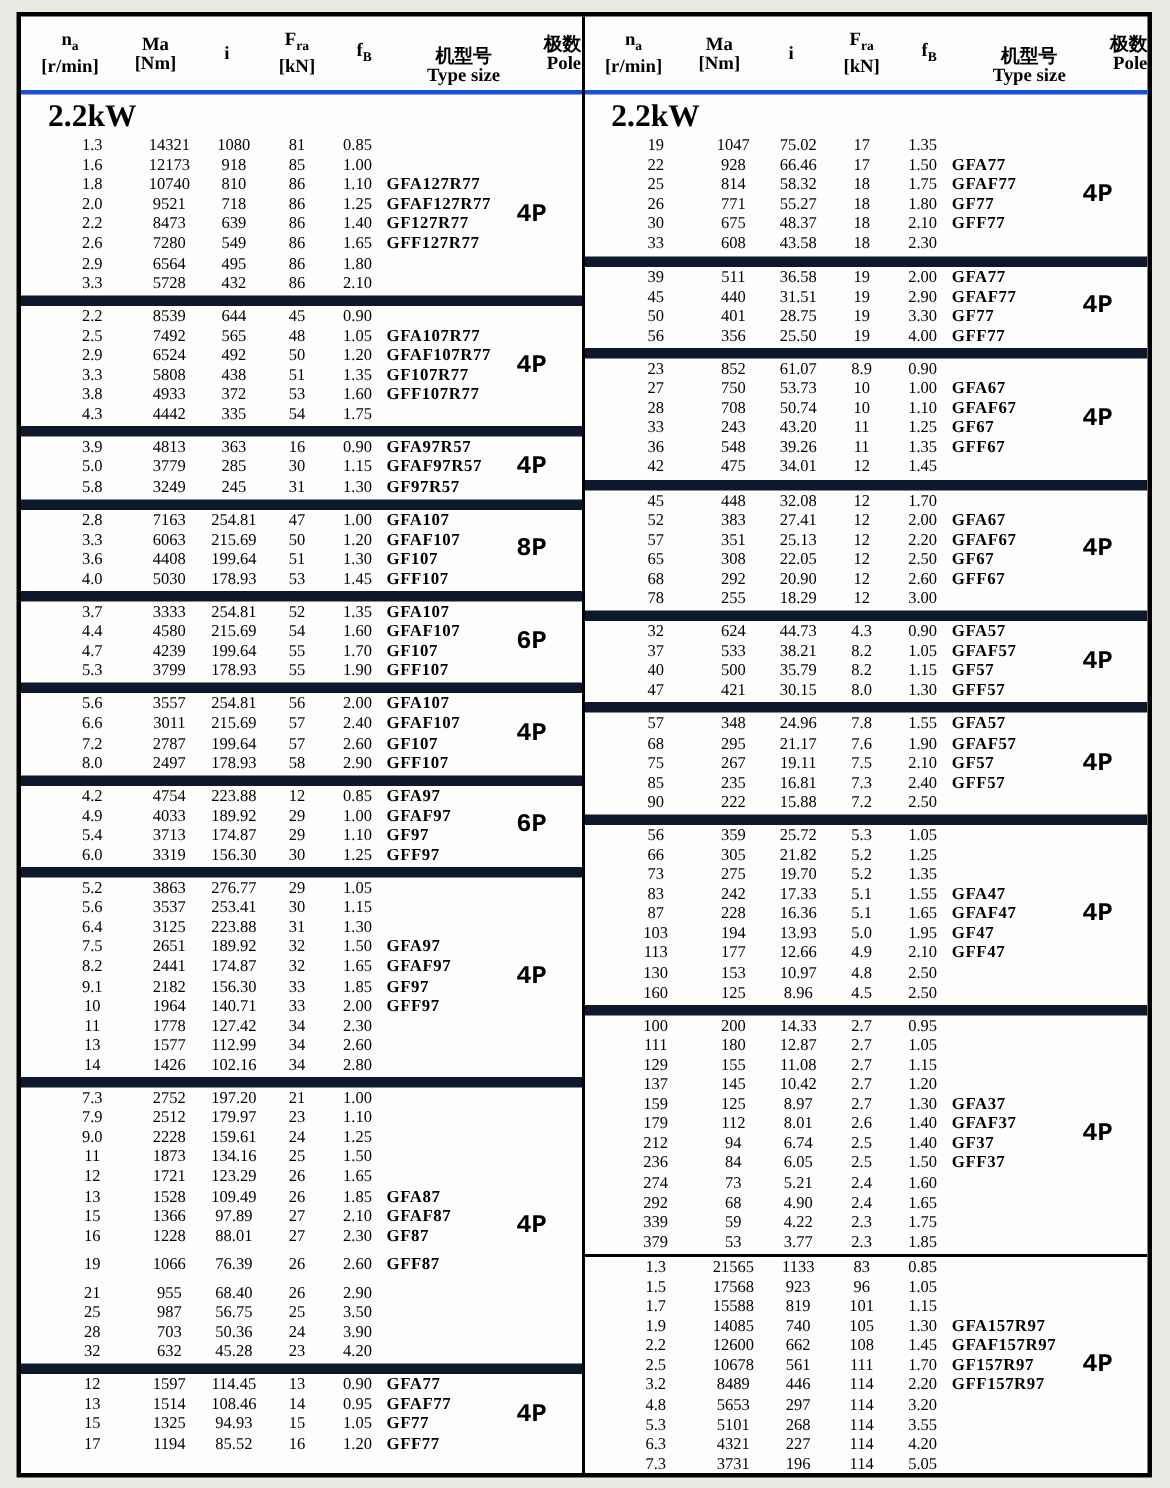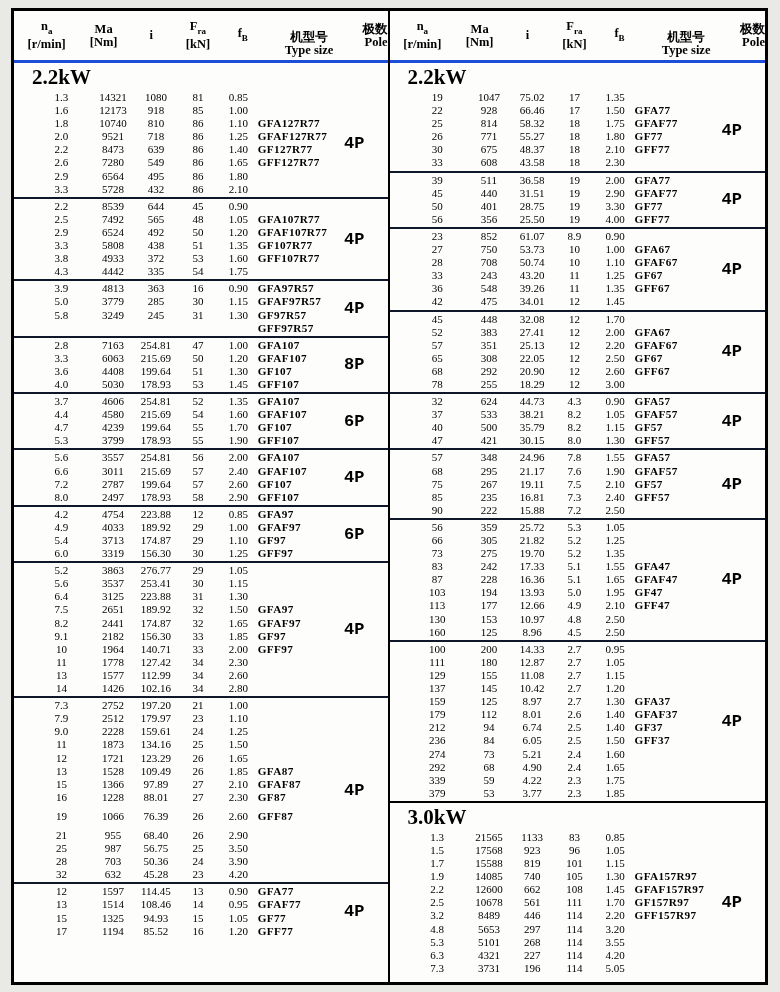--- a/index.html
+++ b/index.html
@@ -29,21 +29,21 @@
   .hcell { line-height:13px; font-size:12.5px; }
   .hcell .h1 { white-space:nowrap; }
   .hcell sub { font-size:9px; }
   .hc0 { width:17.5%; } .hc1 { width:13%; } .hc2 { width:12.5%; }
   .hc3 { width:12.5%; } .hc4 { width:11.5%; } .hc5 { width:24%;margin-top:16px; } .hc6 { width:9%;text-align:right; }
   
   .body { flex:1; display:flex; flex-direction:column; }
   .section + .section { border-top:2px solid #000; }
   .sec-title { font-weight:bold; font-size:21px; line-height:24px; padding:2px 0 1px 18px; }
   .group { display:flex; padding:1px 18px; }
-  .group + .group { border-top:2px solid #0f172a; }
+  .group + .group { border-top:7px solid #0f172a; }
   .rows { flex:1; }
   .row { display:flex; line-height:13.1px; font-size:11px; white-space:nowrap; }
   .row.gap { margin-top:6px; }
   .cell { text-align:center; overflow:visible; }
   .cc0 { width:19.2%; } .cc1 { width:14.3%; } .cc2 { width:13.7%; }
   .cc3 { width:13.7%; } .cc4 { width:12.6%; } .cc5 { width:26.5%; }
   .cc5 { text-align:left; font-weight:bold; font-size:11.2px; letter-spacing:.4px; }
   .pole {
     width:9%; display:flex; align-items:center; justify-content:center;
     font-weight:bold; font-size:17px;font-family:Liberation Mono, monospace;
@@ -226,28 +226,20 @@
                 <div class="cell cc5">GFAF97R57</div>
               </div>
               <div class="row">
                 <div class="cell cc0">5.8</div>
                 <div class="cell cc1">3249</div>
                 <div class="cell cc2">245</div>
                 <div class="cell cc3">31</div>
                 <div class="cell cc4">1.30</div>
                 <div class="cell cc5">GF97R57</div>
               </div>
-              <div class="row">
-                <div class="cell cc0"></div>
-                <div class="cell cc1"></div>
-                <div class="cell cc2"></div>
-                <div class="cell cc3"></div>
-                <div class="cell cc4"></div>
-                <div class="cell cc5">GFF97R57</div>
-              </div>
             </div>
             <div class="pole">4P</div>
           </div>
           <div class="group">
             <div class="rows">
               <div class="row">
                 <div class="cell cc0">2.8</div>
                 <div class="cell cc1">7163</div>
                 <div class="cell cc2">254.81</div>
                 <div class="cell cc3">47</div>
@@ -278,21 +270,21 @@
                 <div class="cell cc4">1.45</div>
                 <div class="cell cc5">GFF107</div>
               </div>
             </div>
             <div class="pole">8P</div>
           </div>
           <div class="group">
             <div class="rows">
               <div class="row">
                 <div class="cell cc0">3.7</div>
-                <div class="cell cc1">4606</div>
+                <div class="cell cc1">3333</div>
                 <div class="cell cc2">254.81</div>
                 <div class="cell cc3">52</div>
                 <div class="cell cc4">1.35</div>
                 <div class="cell cc5">GFA107</div>
               </div>
               <div class="row">
                 <div class="cell cc0">4.4</div>
                 <div class="cell cc1">4580</div>
                 <div class="cell cc2">215.69</div>
                 <div class="cell cc3">54</div>
@@ -1109,21 +1101,20 @@
                 <div class="cell cc2">3.77</div>
                 <div class="cell cc3">2.3</div>
                 <div class="cell cc4">1.85</div>
                 <div class="cell cc5"></div>
               </div>
             </div>
             <div class="pole">4P</div>
           </div>
         </div>
         <div class="section">
-          <div class="sec-title">3.0kW</div>
           <div class="group">
             <div class="rows">
               <div class="row">
                 <div class="cell cc0">1.3</div>
                 <div class="cell cc1">21565</div>
                 <div class="cell cc2">1133</div>
                 <div class="cell cc3">83</div>
                 <div class="cell cc4">0.85</div>
                 <div class="cell cc5"></div>
               </div>

